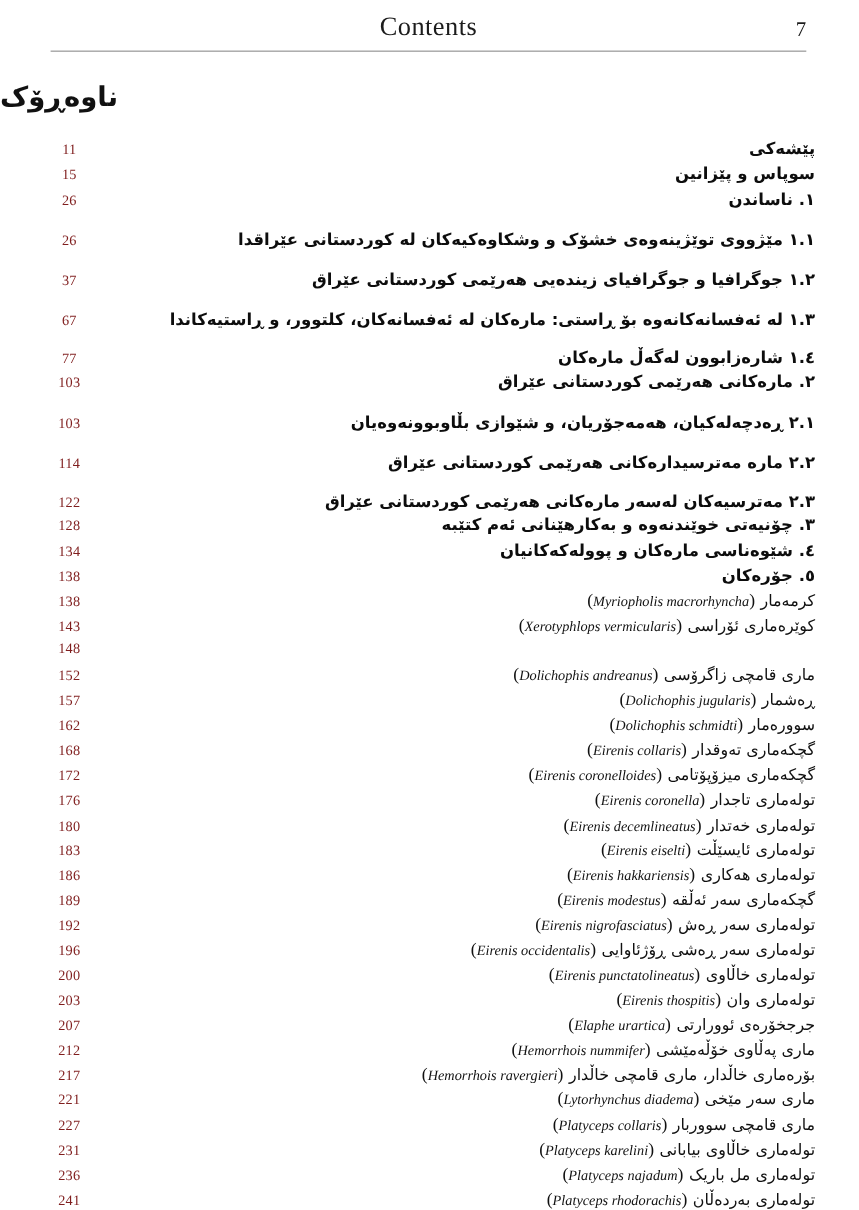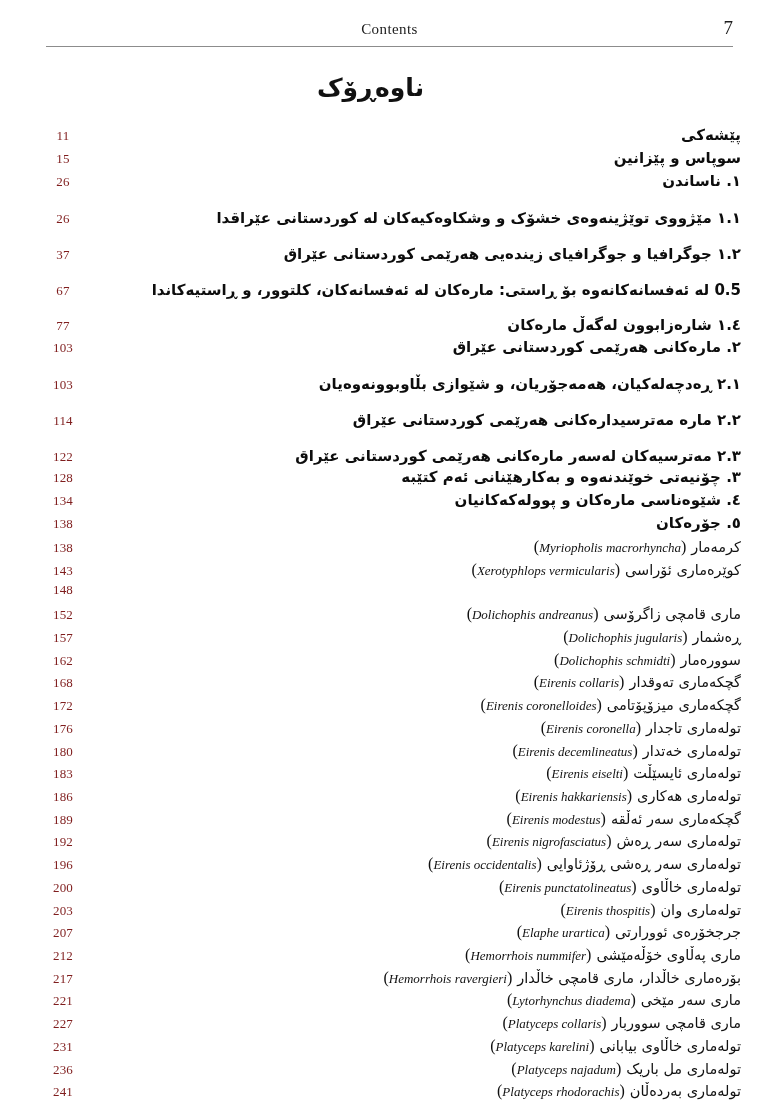--- a/index.html
+++ b/index.html
@@ -27,21 +27,21 @@
   
   .header {
     position: relative;
     height: 40px;
     margin: 0 48px 0 46px;
     display: flex;
     align-items: flex-end;
     justify-content: center;
   }
   .header-title {
-    font-size: 15px;
+    font-size: 24px;
     letter-spacing: 0.4px;
     color: #1c1c1c;
     line-height: 1;
     padding-bottom: 3px;
   }
   .header-pageno {
     position: absolute;
     right: 0;
     bottom: 3px;
     font-size: 19px;
@@ -50,21 +50,21 @@
   }
   .header-rule {
     margin: 6px 48px 0 46px;
     height: 1px;
     background: #8c8c8c;
   }
 
   
   .contents-heading {
     margin: 26px 40px 0 0;
-    text-align: center;
+    text-align: left;
     direction: rtl;
     font-family: "DejaVu Sans", "Liberation Sans", sans-serif;
     font-weight: bold;
     font-size: 25px;
     color: #111111;
     line-height: 1.2;
   }
 
   
   .toc {
@@ -171,21 +171,21 @@
       <li class="toc-row kind-section level-2">
         <span class="toc-pageno">26</span>
         <span class="toc-label">١.١ مێژووی توێژینەوەی خشۆک و وشکاوەکیەکان لە کوردستانی عێراقدا</span>
       </li>
       <li class="toc-row kind-section level-2">
         <span class="toc-pageno">37</span>
         <span class="toc-label">١.٢ جوگرافیا و جوگرافیای زیندەیی هەرێمی کوردستانی عێراق</span>
       </li>
       <li class="toc-row kind-section level-2">
         <span class="toc-pageno">67</span>
-        <span class="toc-label">0.5 لە ئەفسانەکانەوە بۆ ڕاستی: مارەکان لە ئەفسانەکان، کلتوور، و ڕاستیەکاندا</span>
+        <span class="toc-label">١.٣ لە ئەفسانەکانەوە بۆ ڕاستی: مارەکان لە ئەفسانەکان، کلتوور، و ڕاستیەکاندا</span>
       </li>
       <li class="toc-row kind-section level-2">
         <span class="toc-pageno">77</span>
         <span class="toc-label">١.٤ شارەزابوون لەگەڵ مارەکان</span>
       </li>
       <li class="toc-row kind-section level-1">
         <span class="toc-pageno">103</span>
         <span class="toc-label">٢. مارەکانی هەرێمی کوردستانی عێراق</span>
       </li>
       <li class="toc-row kind-section level-2">

